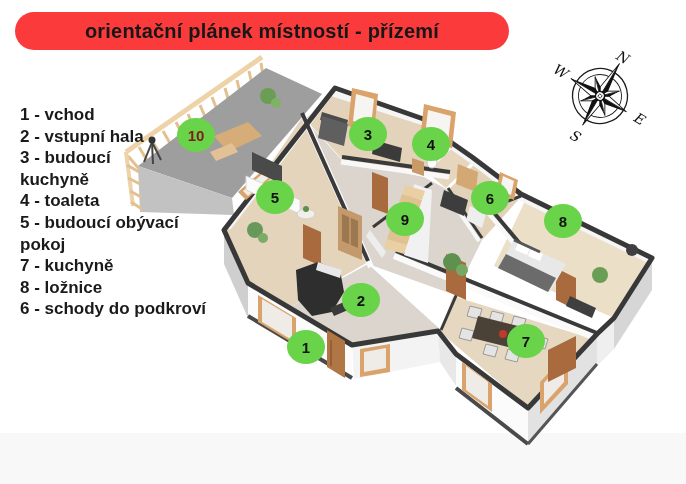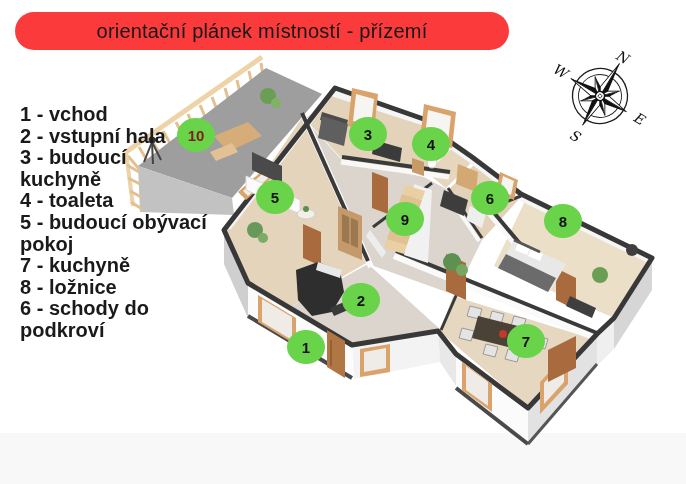--- a/index.html
+++ b/index.html
@@ -1,23 +1,23 @@
 <!DOCTYPE html>
 <html><head>
 <meta charset="utf-8">
 <style>
   html,body{margin:0;padding:0;background:#ffffff;}
   #stage{position:relative;width:686px;height:484px;background:#ffffff;overflow:hidden;
          font-family:"Liberation Sans",sans-serif;}
   #bottom-strip{position:absolute;left:0;top:433px;width:686px;height:51px;background:#f8f8f8;}
   #banner{position:absolute;left:15px;top:12px;width:494px;height:38px;border-radius:19px;
           display:flex;align-items:center;justify-content:center;
-          font-size:20px;font-weight:400;color:#171717;letter-spacing:.2px;}
+          font-size:20px;font-weight:700;color:#171717;letter-spacing:.2px;}
   #legend{position:absolute;left:20px;top:104px;width:215px;color:#1a1a1a;
-          font-size:20px;font-weight:700;line-height:21.6px;}
+          font-size:17px;font-weight:700;line-height:21.6px;}
   .legend-item{white-space:pre-line;}
   #plan-svg{position:absolute;left:0;top:0;}
   .marker{position:absolute;width:38px;height:34px;border-radius:50%;
           display:flex;align-items:center;justify-content:center;
           font-size:15px;font-weight:700;}
 </style>
 </head>
 <body>
 
 <div id="stage">

